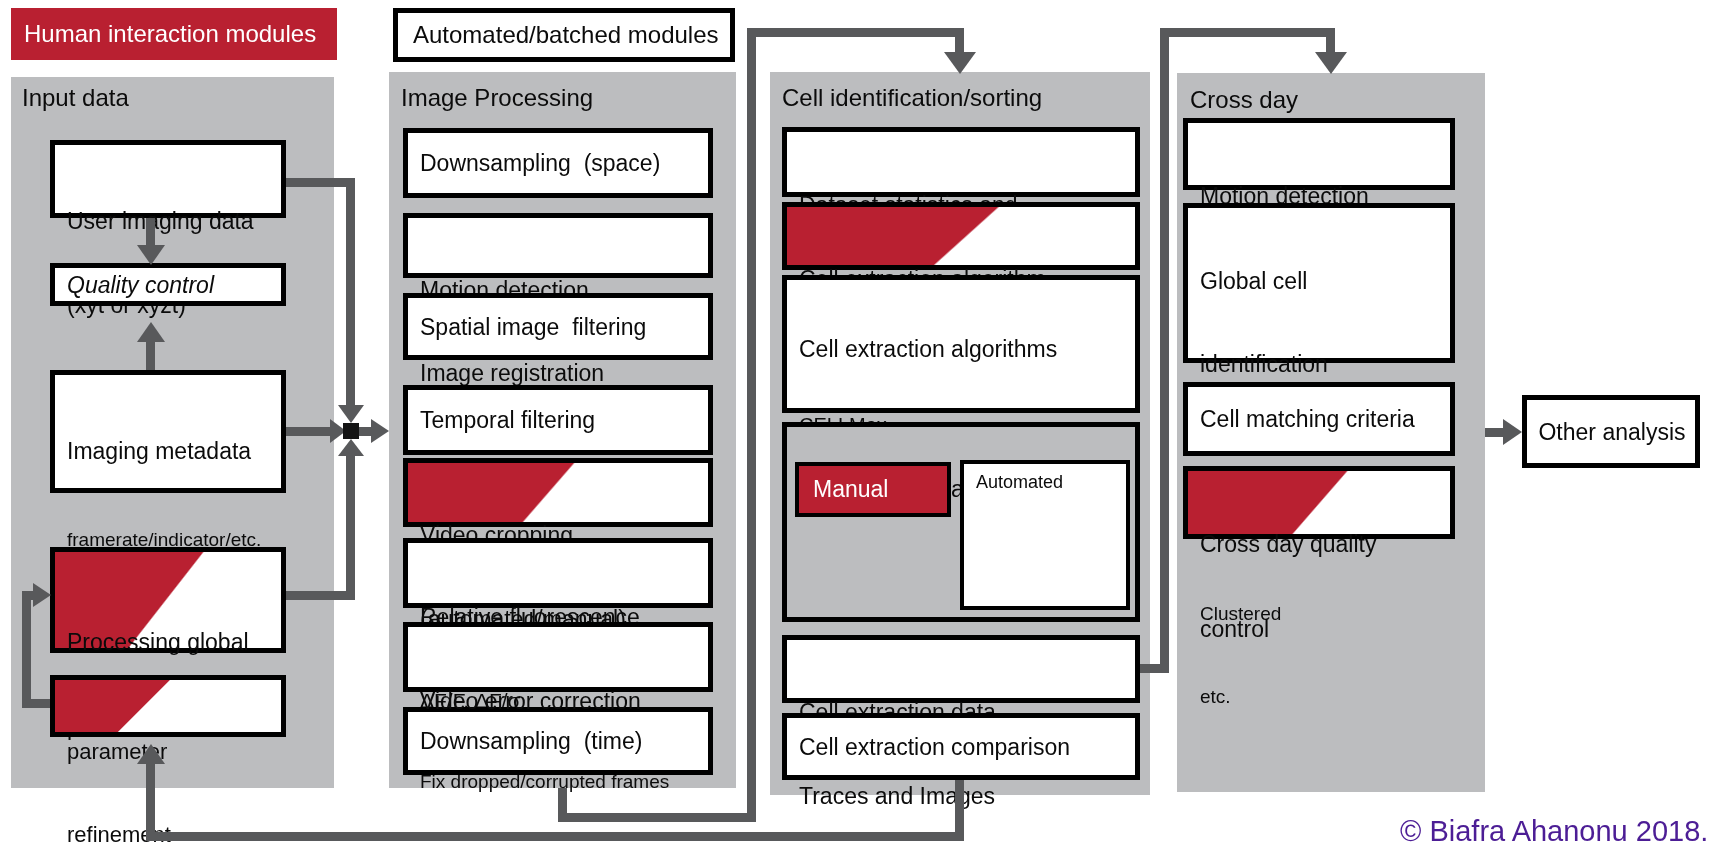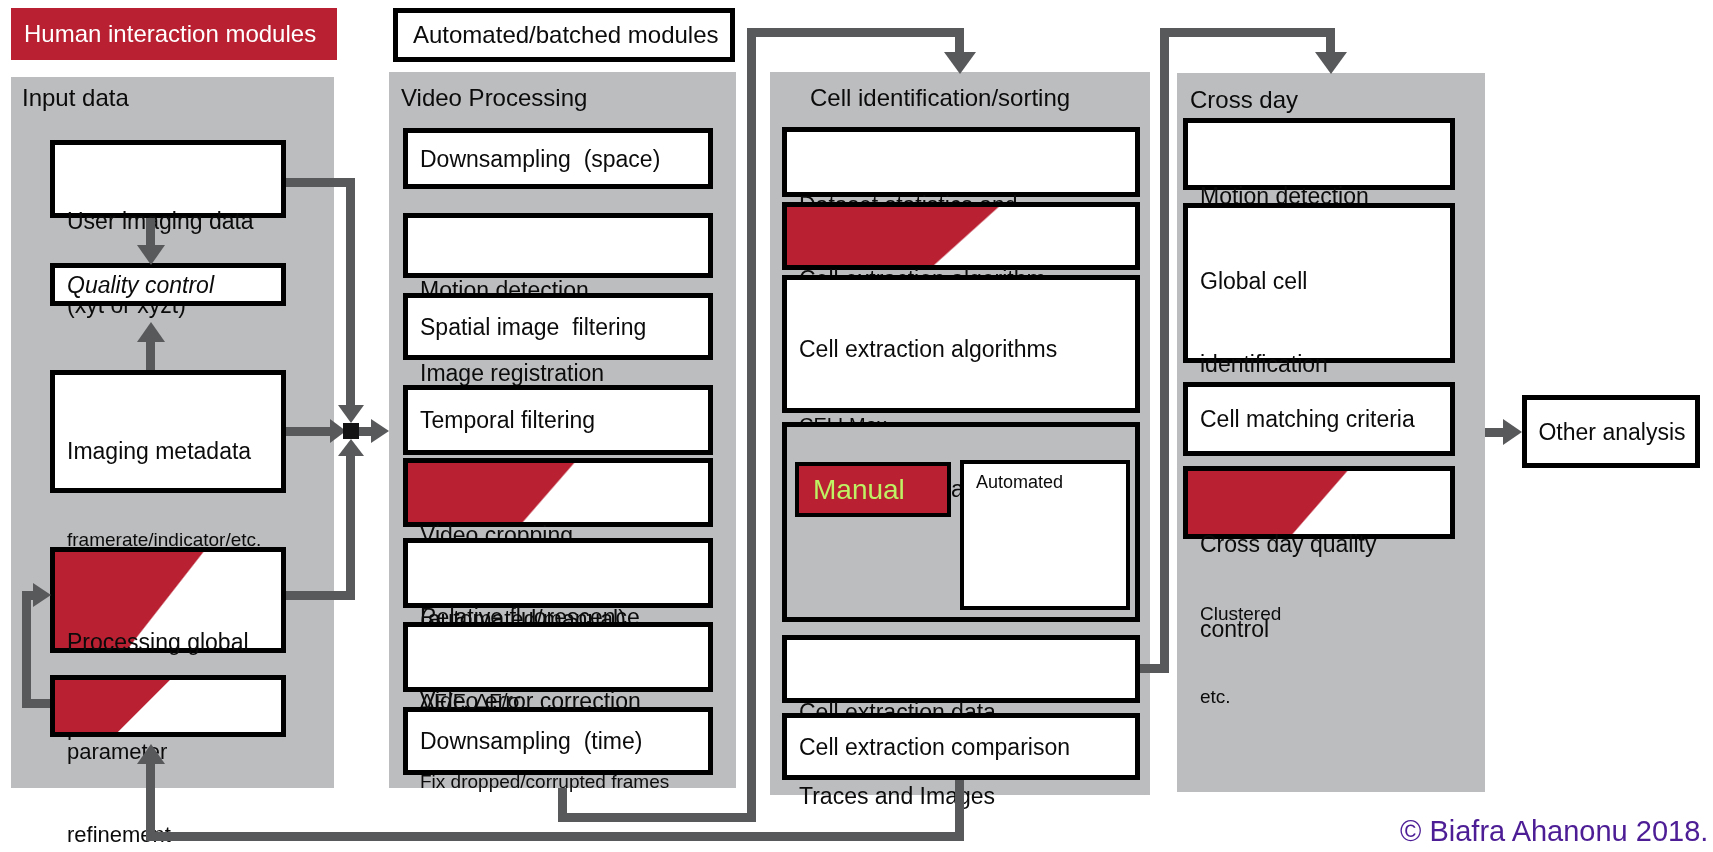--- a/index.html
+++ b/index.html
@@ -37,21 +37,21 @@
   .hline,.vline{position:absolute;background:#58595b;}
   .ah{position:absolute;width:0;height:0;}
   .ah-r{border-top:12px solid transparent;border-bottom:12px solid transparent;border-left:18px solid #58595b;}
   .ah-d{border-left:14px solid transparent;border-right:14px solid transparent;border-top:20px solid #58595b;}
   .ah-u{border-left:14px solid transparent;border-right:14px solid transparent;border-bottom:20px solid #58595b;}
   .jsq{position:absolute;background:#141414;}
   .outbox{position:absolute;background:#bcbdbf;border:5px solid #000;box-sizing:border-box;font-size:23px;}
   .outlabel{position:absolute;font-size:23px;margin-top:46px;}
   .manualbox{
     position:absolute;background:#b92031;border:4px solid #000;box-sizing:border-box;
-    color:#bef264;font-size:28px;display:flex;align-items:center;padding-left:14px;
+    color:#ffffff;font-size:23px;display:flex;align-items:center;padding-left:14px;
   }
   .autobox{
     position:absolute;background:#ffffff;border:4px solid #000;box-sizing:border-box;
     font-size:18px;padding:8px 0 0 12px;
   }
   .copyright{position:absolute;font-size:29px;color:#4c1d95;text-align:right;white-space:pre;}
 </style>
 </head>
 <body>
 
@@ -63,22 +63,22 @@
   <div class="legend-white" style="left:393px;top:8px;width:342px;height:54px;">
     <span>Automated/batched modules</span>
   </div>
 
   <div class="panel" style="left:11px;top:77px;width:323px;height:711px;"></div>
   <div class="panel" style="left:389px;top:72px;width:347px;height:716px;"></div>
   <div class="panel" style="left:770px;top:72px;width:380px;height:723px;"></div>
   <div class="panel" style="left:1177px;top:73px;width:308px;height:719px;"></div>
 
   <div class="ptitle" style="left:22px;top:84px;">Input data</div>
-  <div class="ptitle" style="left:401px;top:84px;">Video Processing</div>
-  <div class="ptitle" style="left:782px;top:84px;margin-left:28px;">Cell identification/sorting</div>
+  <div class="ptitle" style="left:401px;top:84px;">Image Processing</div>
+  <div class="ptitle" style="left:782px;top:84px;">Cell identification/sorting</div>
   <div class="ptitle" style="left:1190px;top:86px;">Cross day</div>
 
   <div class="box" style="left:50px;top:140px;width:236px;height:78px;">
     <span>User imaging data</span>
     <span>(xyt or xyzt)</span>
   </div>
 
   <div class="box vc" style="left:50px;top:263px;width:236px;height:43px;font-style:italic;">
     <span>Quality control</span>
   </div>
@@ -92,21 +92,21 @@
   <div class="box diag-procglobal lh29" style="left:50px;top:547px;width:236px;height:106px;padding-top:20px;">
     <span>Processing global</span>
     <span>parameter file</span>
   </div>
 
   <div class="box diag-paramref lh27" style="left:50px;top:675px;width:236px;height:62px;padding-top:2px;font-size:22px;">
     <span>parameter</span>
     <span>refinement</span>
   </div>
 
-  <div class="box vc" style="left:403px;top:128px;width:310px;height:61px;">
+  <div class="box vc" style="left:403px;top:128px;width:310px;height:70px;">
     <span>Downsampling  (space)</span>
   </div>
   <div class="box lh27" style="left:403px;top:213px;width:310px;height:65px;padding-top:3px;">
     <span>Motion detection</span>
     <span>Image registration</span>
   </div>
   <div class="box vc" style="left:403px;top:293px;width:310px;height:67px;">
     <span>Spatial image  filtering</span>
   </div>
   <div class="box vc" style="left:403px;top:373px;width:310px;height:70px;margin-top:12px;">

